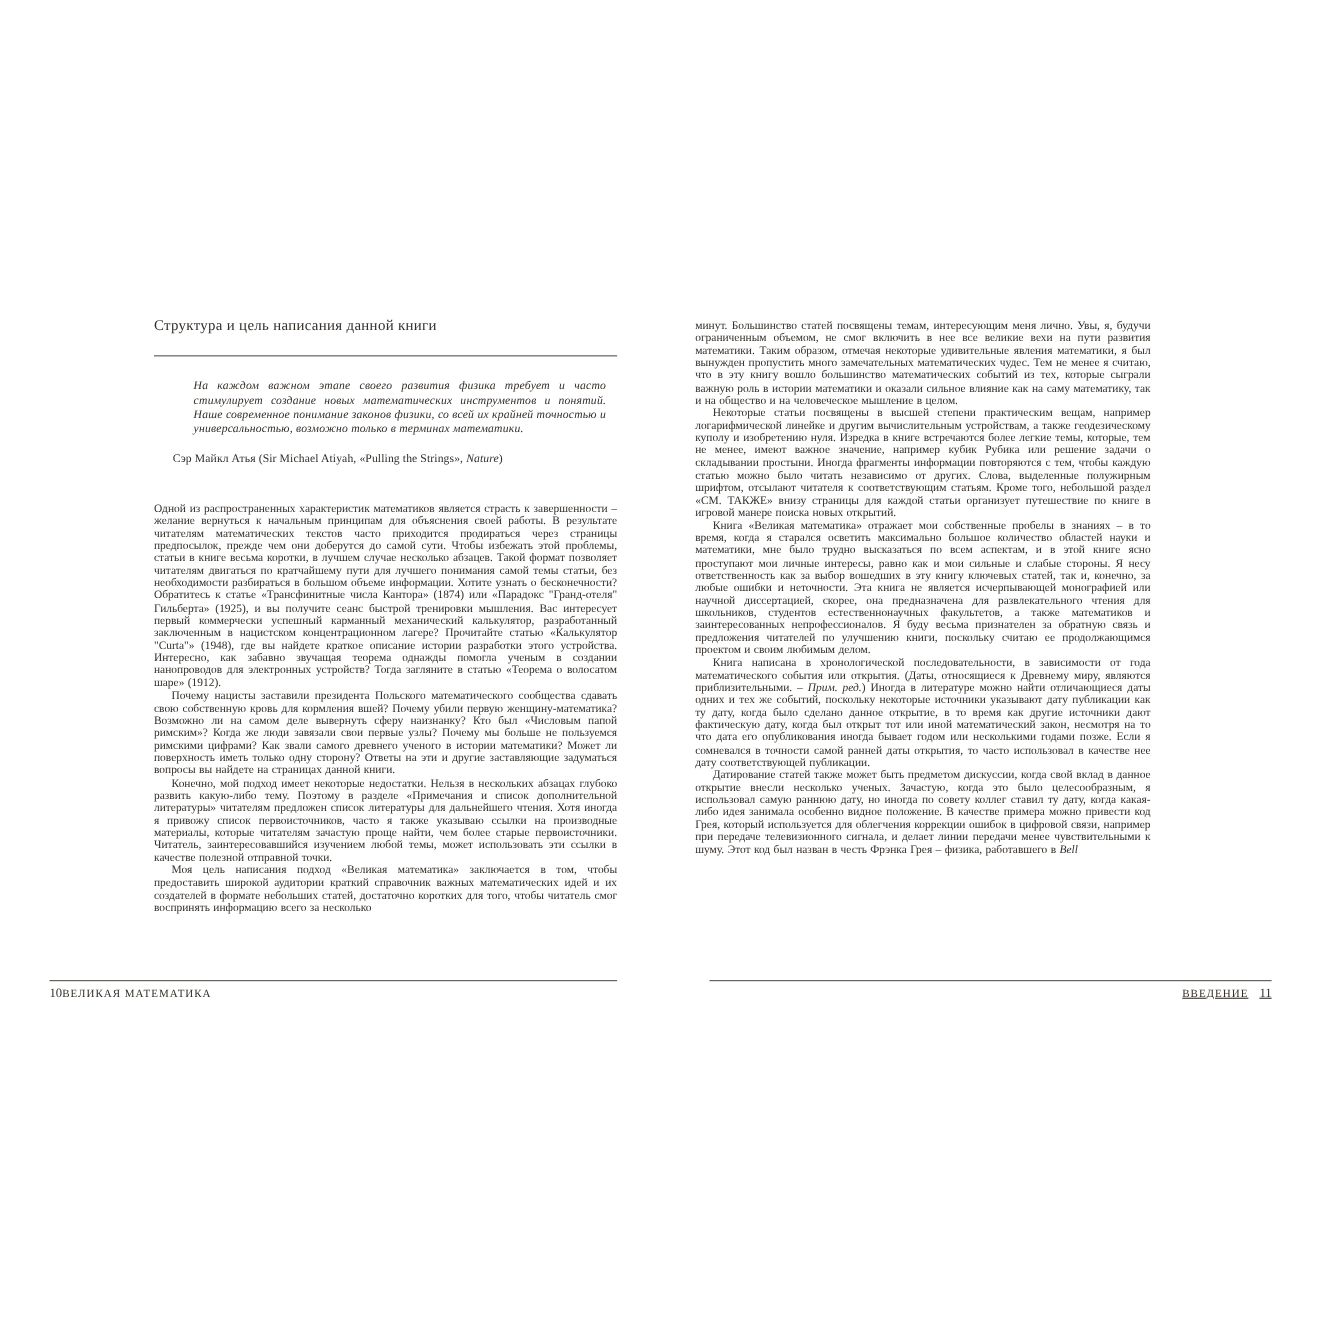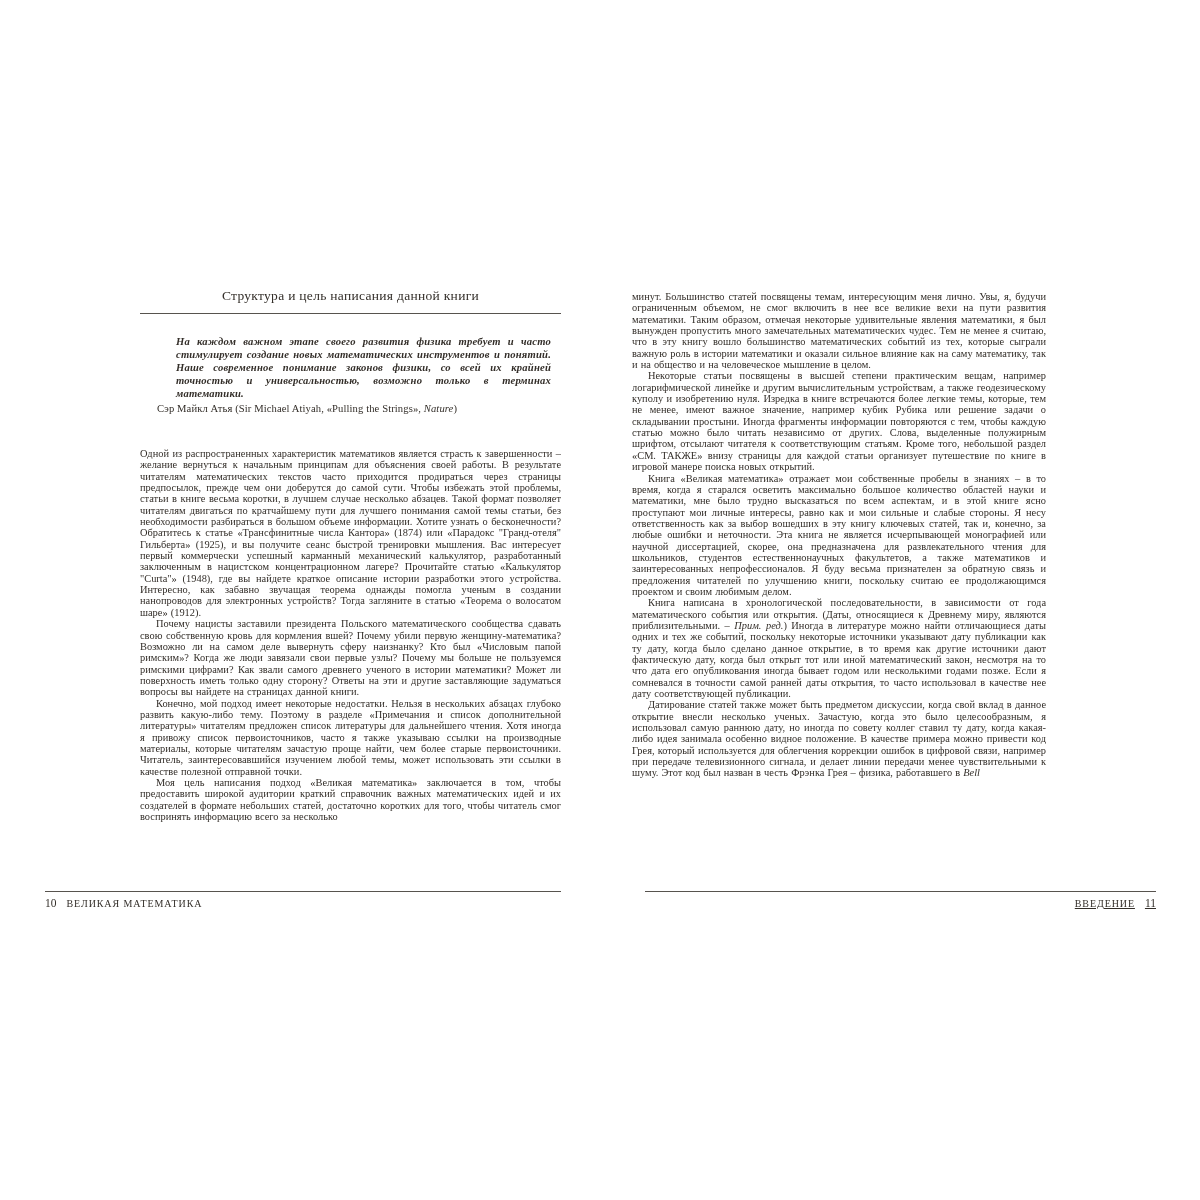--- a/index.html
+++ b/index.html
@@ -16,35 +16,34 @@
     overflow:hidden;
   }
   .page{ position:absolute; top:288px; }
   .page--left{ left:140px; width:421px; }
   .page--right{ left:632px; width:414px; }
 
   .heading{
     font-size:13.5px;
     font-weight:400;
     letter-spacing:0.3px;
-    padding-bottom:9px;
+    padding-bottom:19px;
     border-bottom:1.4px solid var(--rule);
-    text-align:center;
   }
   .epigraph{
     margin:21px 10px 0 36px;
     font-style:italic;
-    font-weight:700;
+    font-weight:400;
     font-size:10.6px;
     line-height:13px;
     text-align:justify;
     letter-spacing:0.2px;
   }
   .attribution{
-    margin:3px 0 0 17px;
+    margin:15px 0 0 17px;
     font-size:10.6px;
     letter-spacing:0.1px;
   }
   .bodytext{
     margin-top:34px;
     font-size:10.4px;
     line-height:11.35px;
     text-align:justify;
     word-spacing:0.5px;
   }
@@ -59,21 +58,21 @@
     top:891px;
     border-top:1.2px solid var(--rule);
     padding-top:5px;
     font-size:10.5px;
     white-space:nowrap;
   }
   .footer--left{ left:45px; width:516px; text-align:left; }
   .footer--right{ left:645px; width:511px; text-align:right;text-decoration:underline; }
   .pagenum{ font-size:11.5px; }
   .running-title{ font-size:10px; letter-spacing:0.9px; }
-  .footer--left .running-title{ margin-left:10px; }
+  .footer--left .running-title{ }
   .footer--right .running-title{ margin-right:10px; }
 </style>
 </head>
 <body>
 
 <section class="page page--left">
   <h1 class="heading">Структура и цель написания данной книги</h1>
   <div class="epigraph">На каждом важном этапе своего развития физика требует и часто стимулирует создание новых математических инструментов и понятий. Наше современное понимание законов физики, со всей их крайней точностью и универсальностью, возможно только в терминах математики.</div>
   <div class="attribution"><span>Сэр Майкл Атья (Sir Michael Atiyah, «Pulling the Strings», </span><span class="i">Nature</span><span>)</span></div>
   <div class="bodytext">

